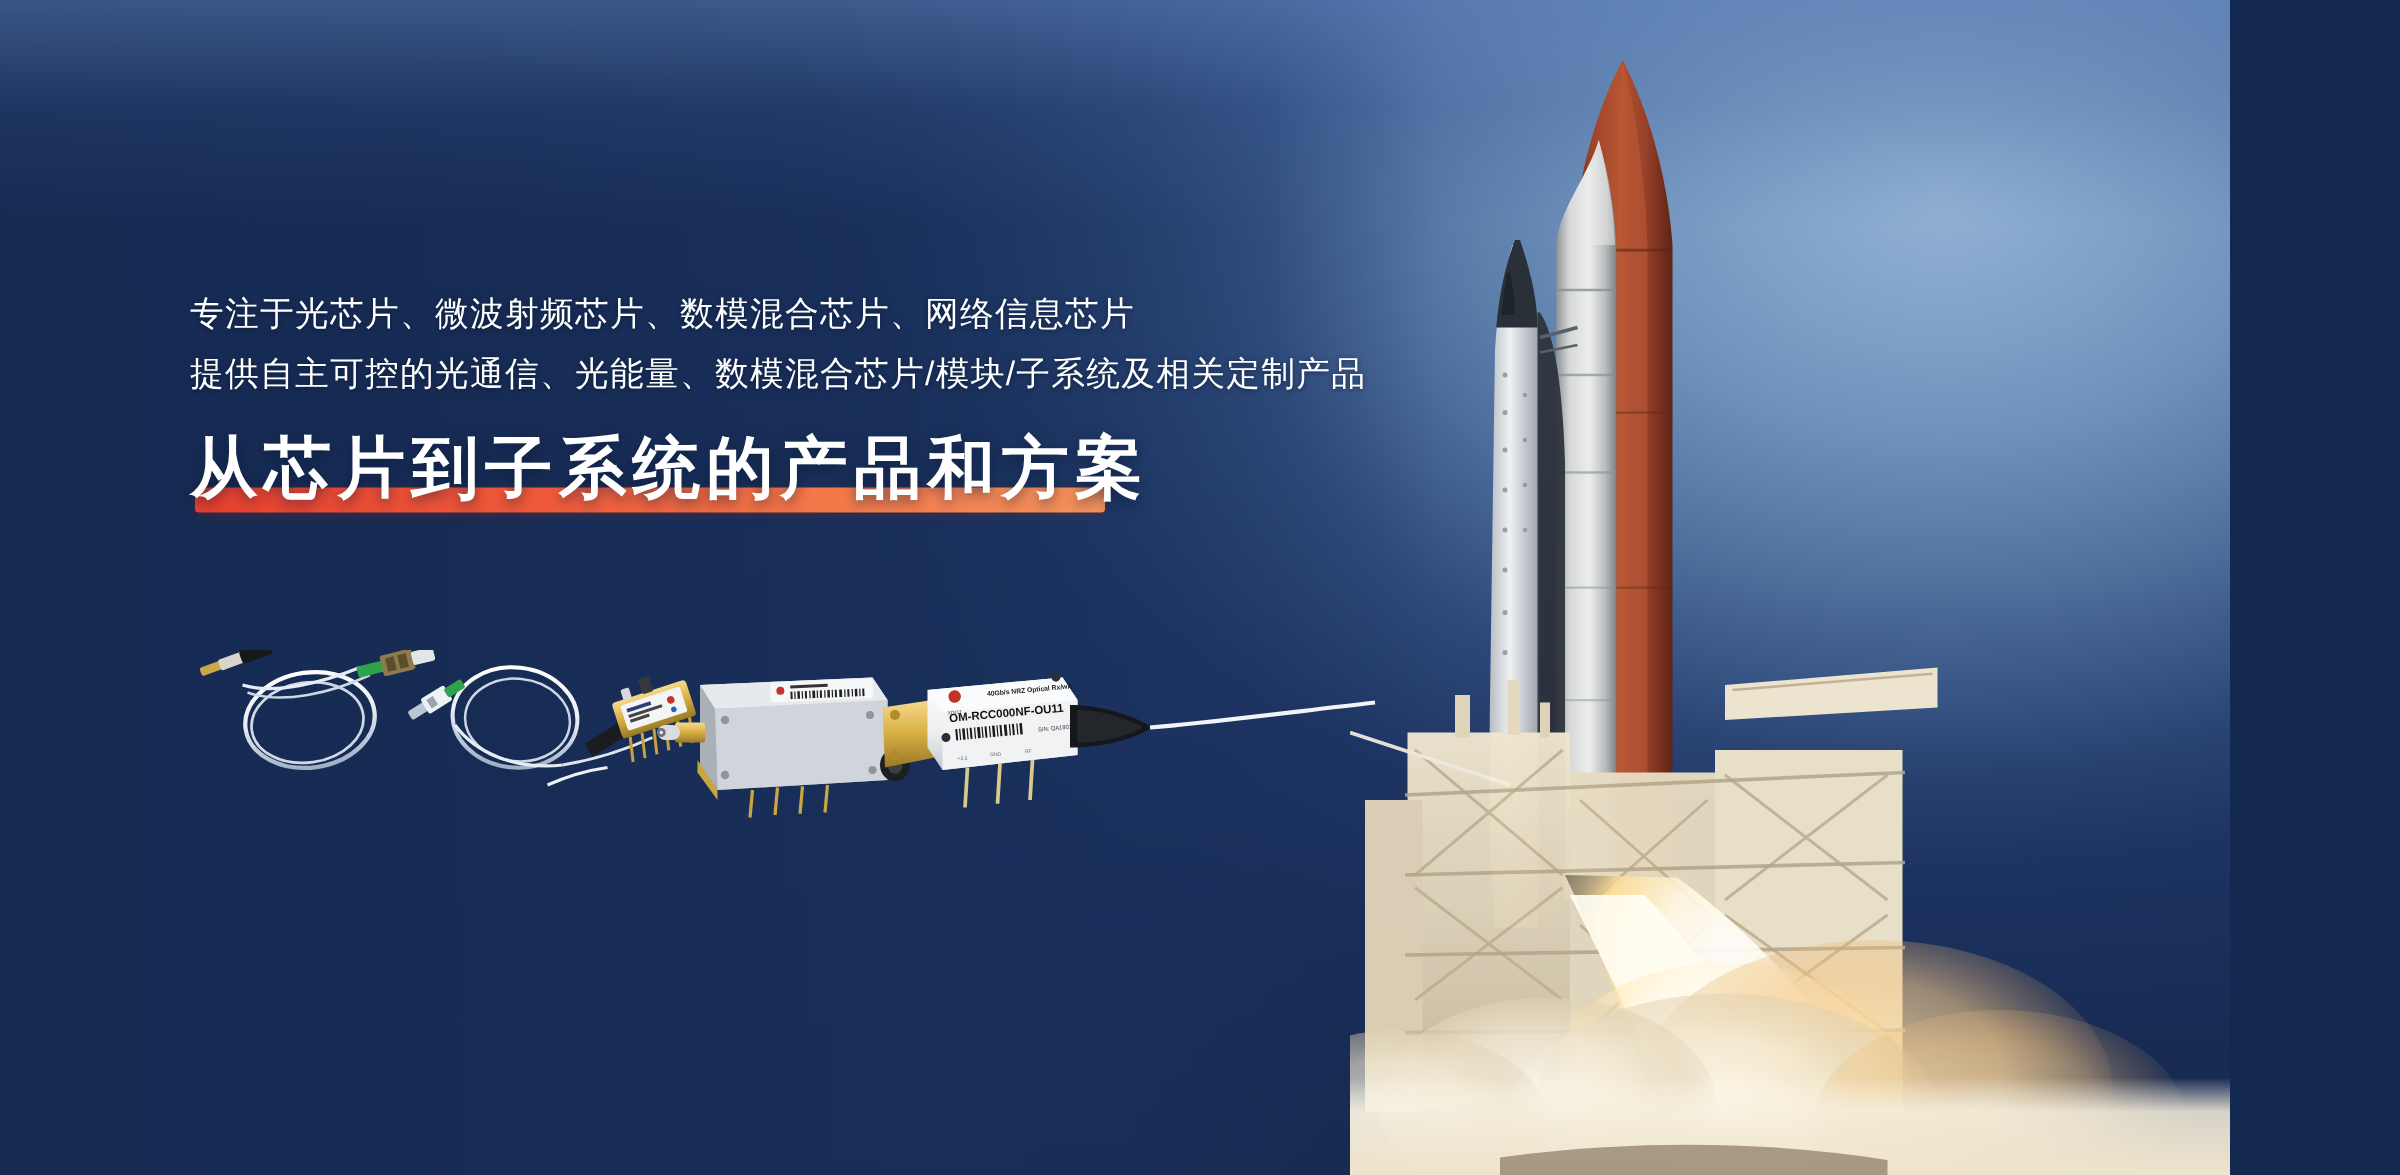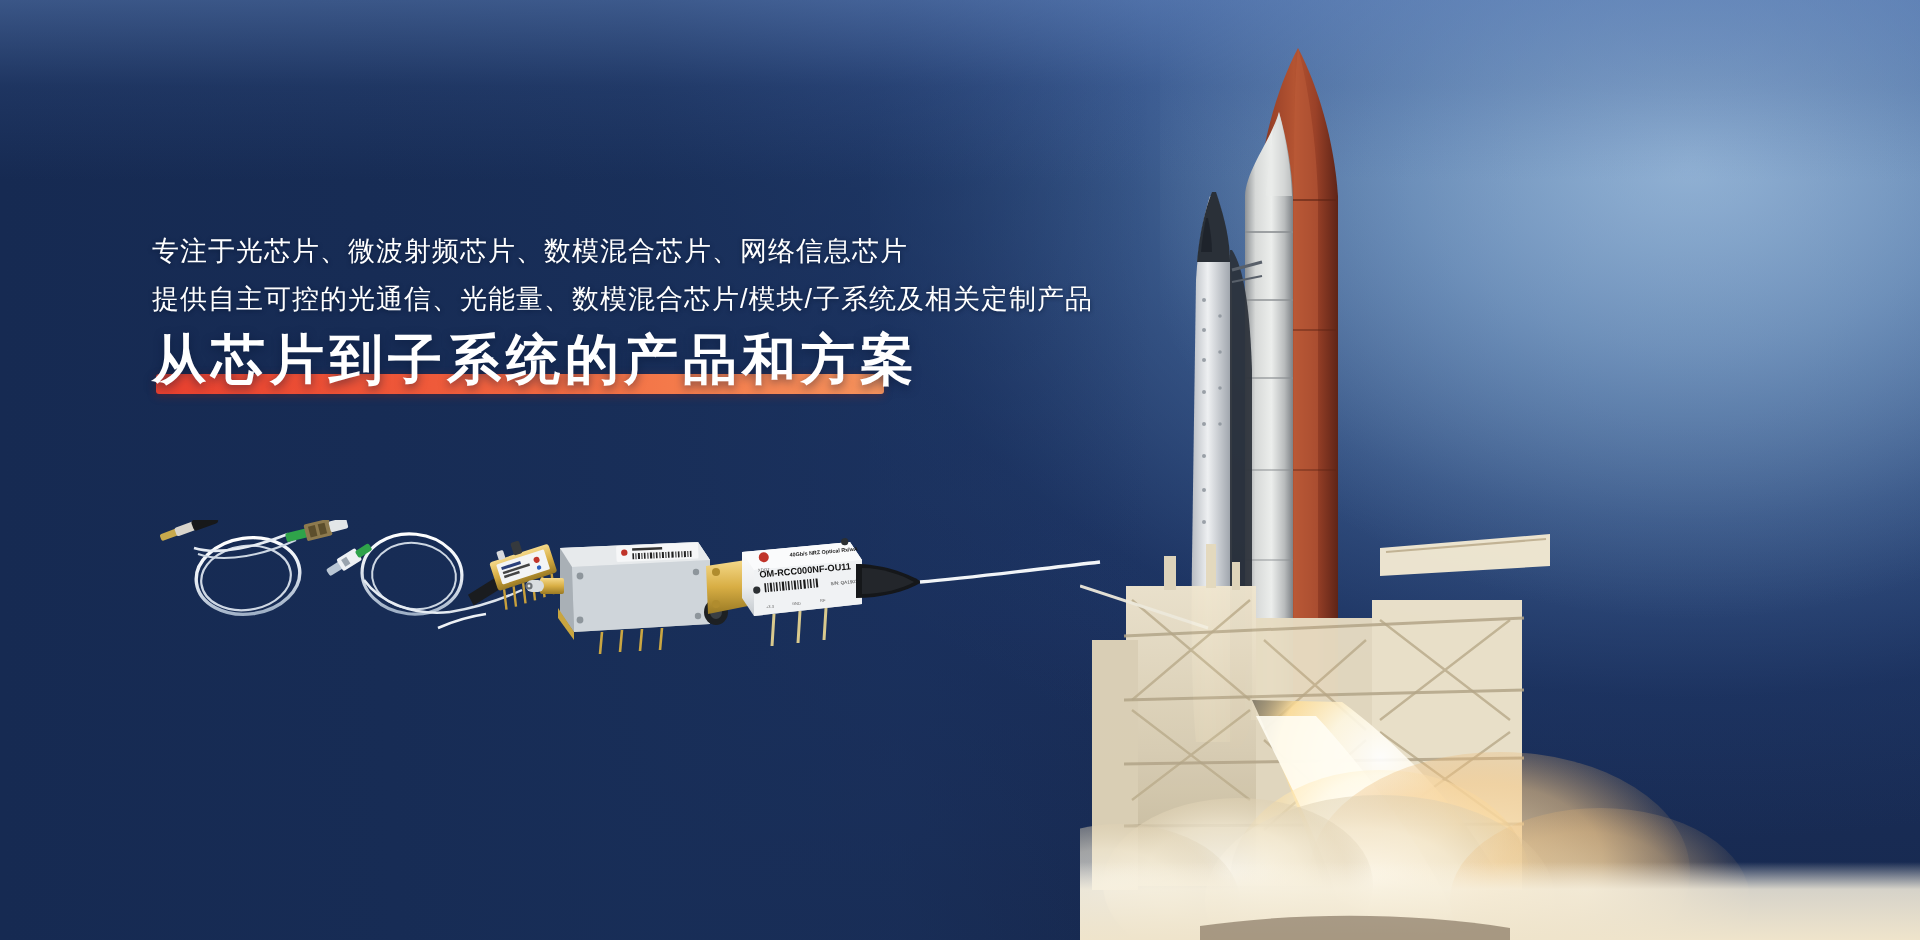--- a/index.html
+++ b/index.html
@@ -6,21 +6,21 @@
   * { margin:0; padding:0; box-sizing:border-box; }
   html, body {
     width:1920px; height:940px;
     overflow:hidden;
     font-family:"Liberation Sans", "DejaVu Sans", sans-serif;
     background:#14294f;
   }
 
   .stage {
     position:relative;
-    width:1920px; height:940px;
+    width:1784px; height:940px;
     overflow:hidden;
   }
   .bg-base2 {
     position:absolute; inset:0;
     background:
       linear-gradient(180deg,
         #42609a 0%,
         #2e4a80 8%,
         #203a69 20%,
         #1c3361 35%,
@@ -83,21 +83,21 @@
     line-height:46px;
     letter-spacing:1.0px;
     font-weight:500;
     text-shadow:0 1px 4px rgba(5,18,45,0.65);
     white-space:nowrap;
   }
   .line2 { margin-top:2px; }
 
   .headline-wrap {
     position:relative;
-    margin-top:4px;
+    margin-top:20px;
     display:inline-block;
     padding-bottom:4px;
   }
   .headline-bar {
     position:absolute;
     left:4px;
     bottom:2px;
     width:728px;
     height:20px;
     border-radius:3px;

